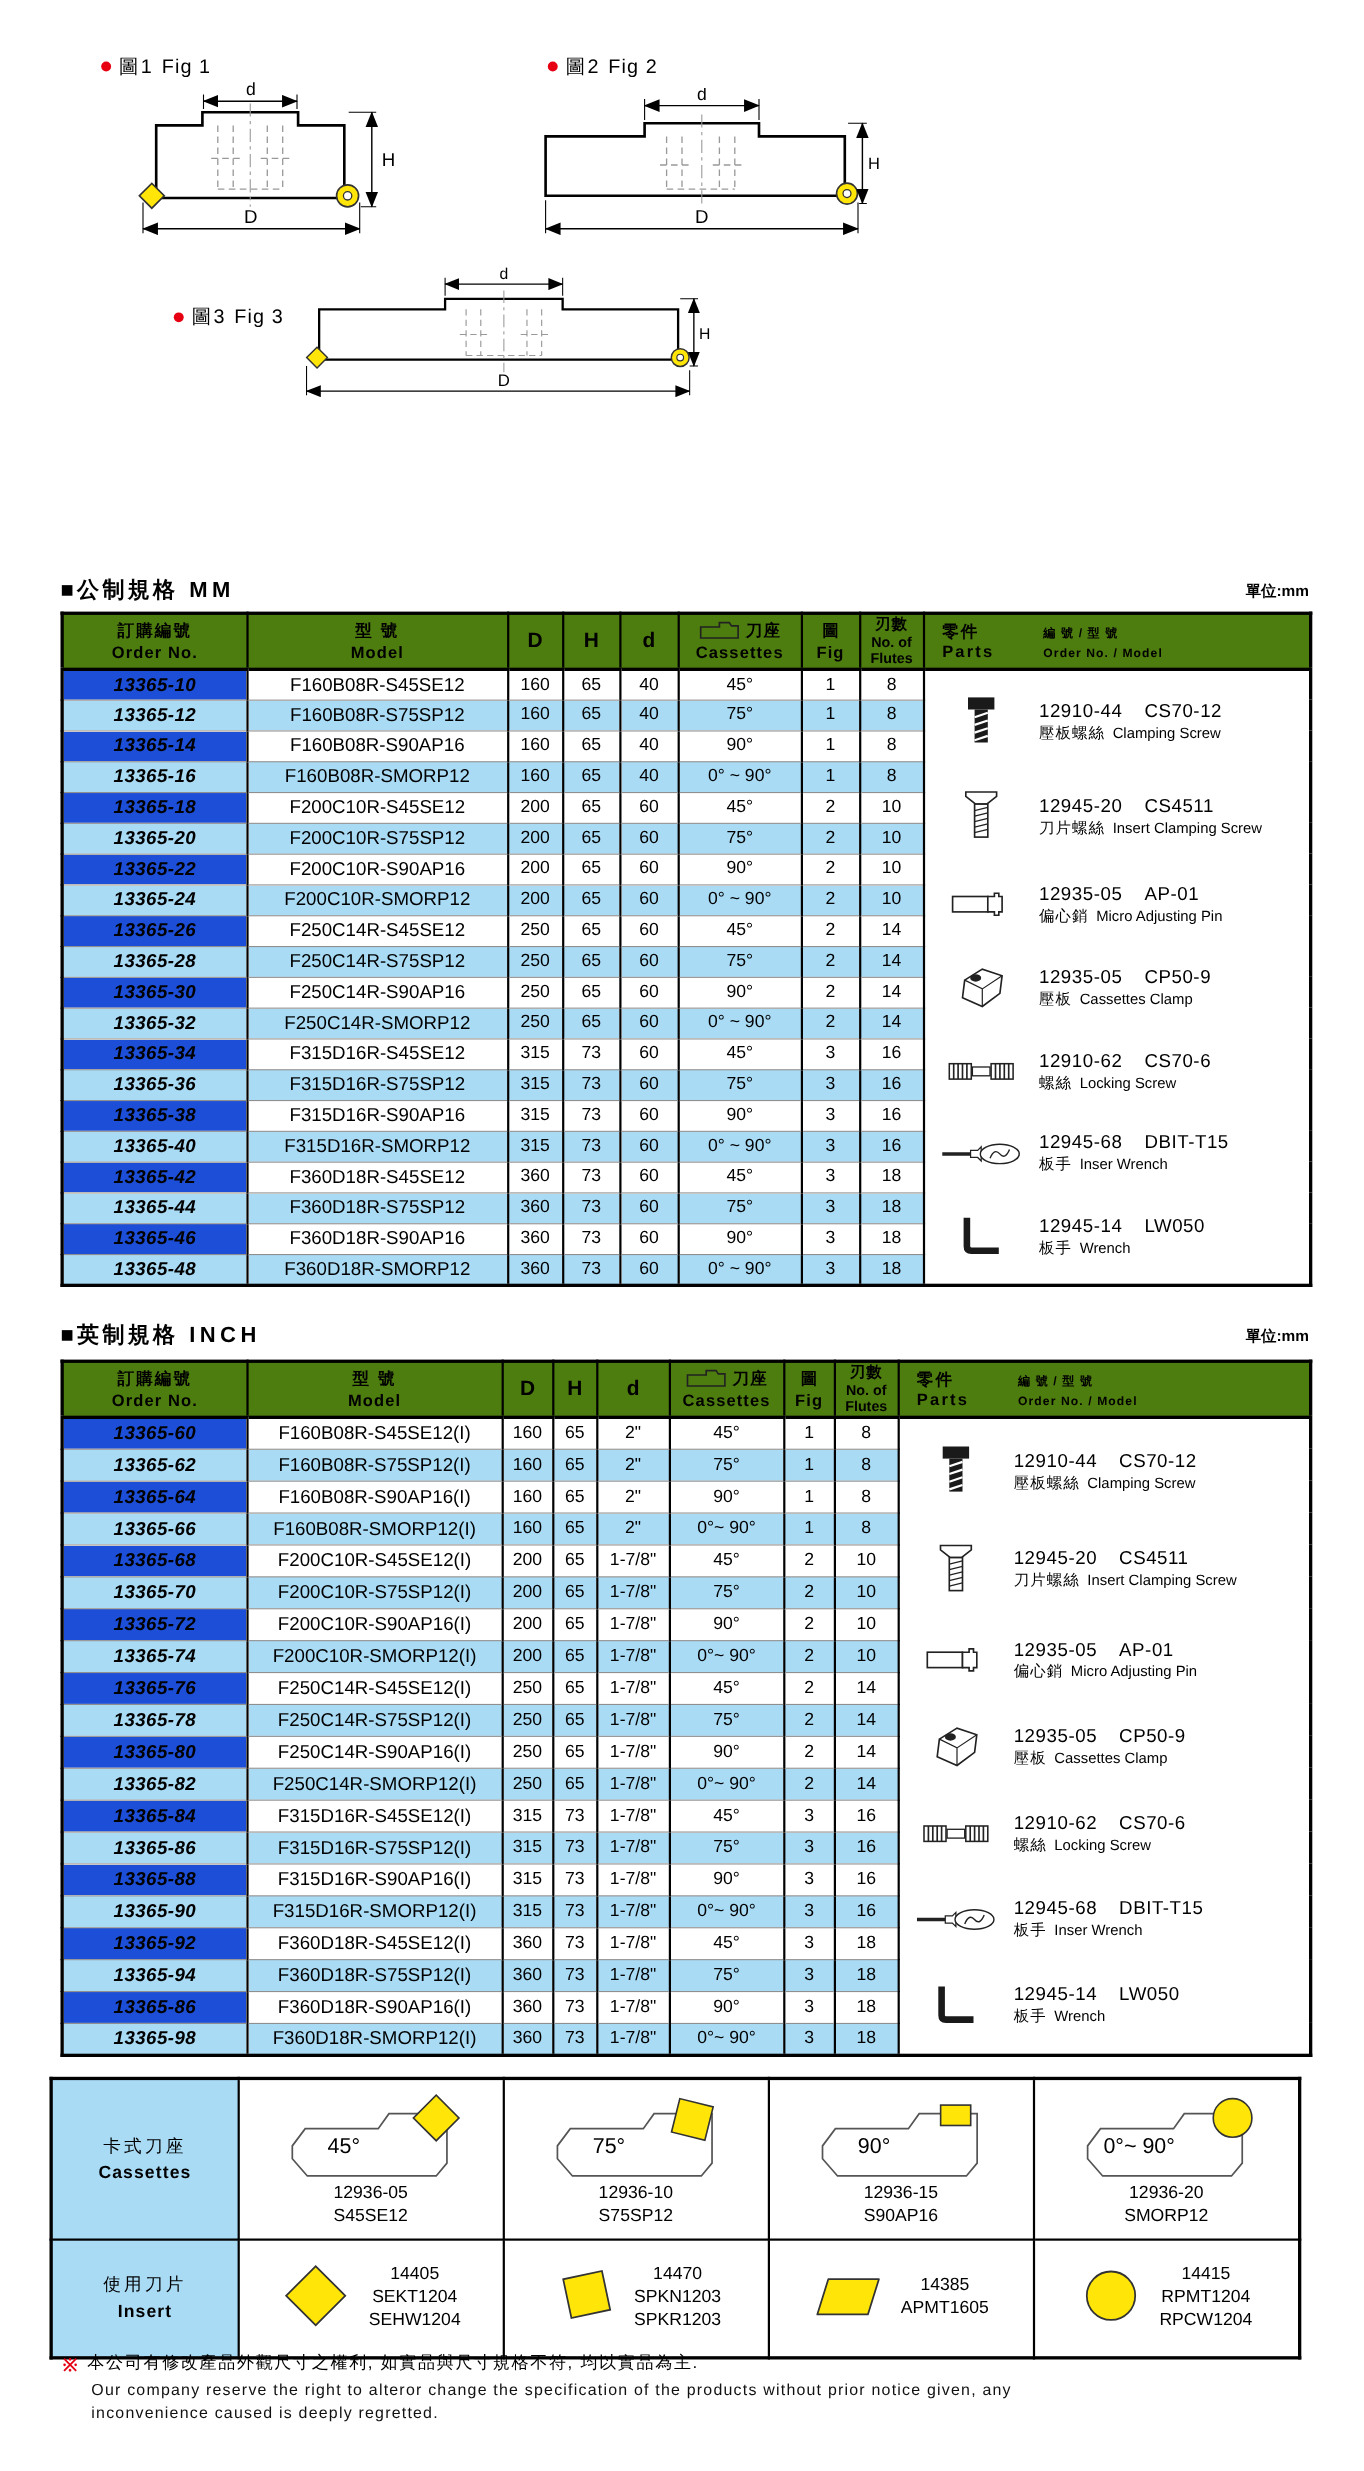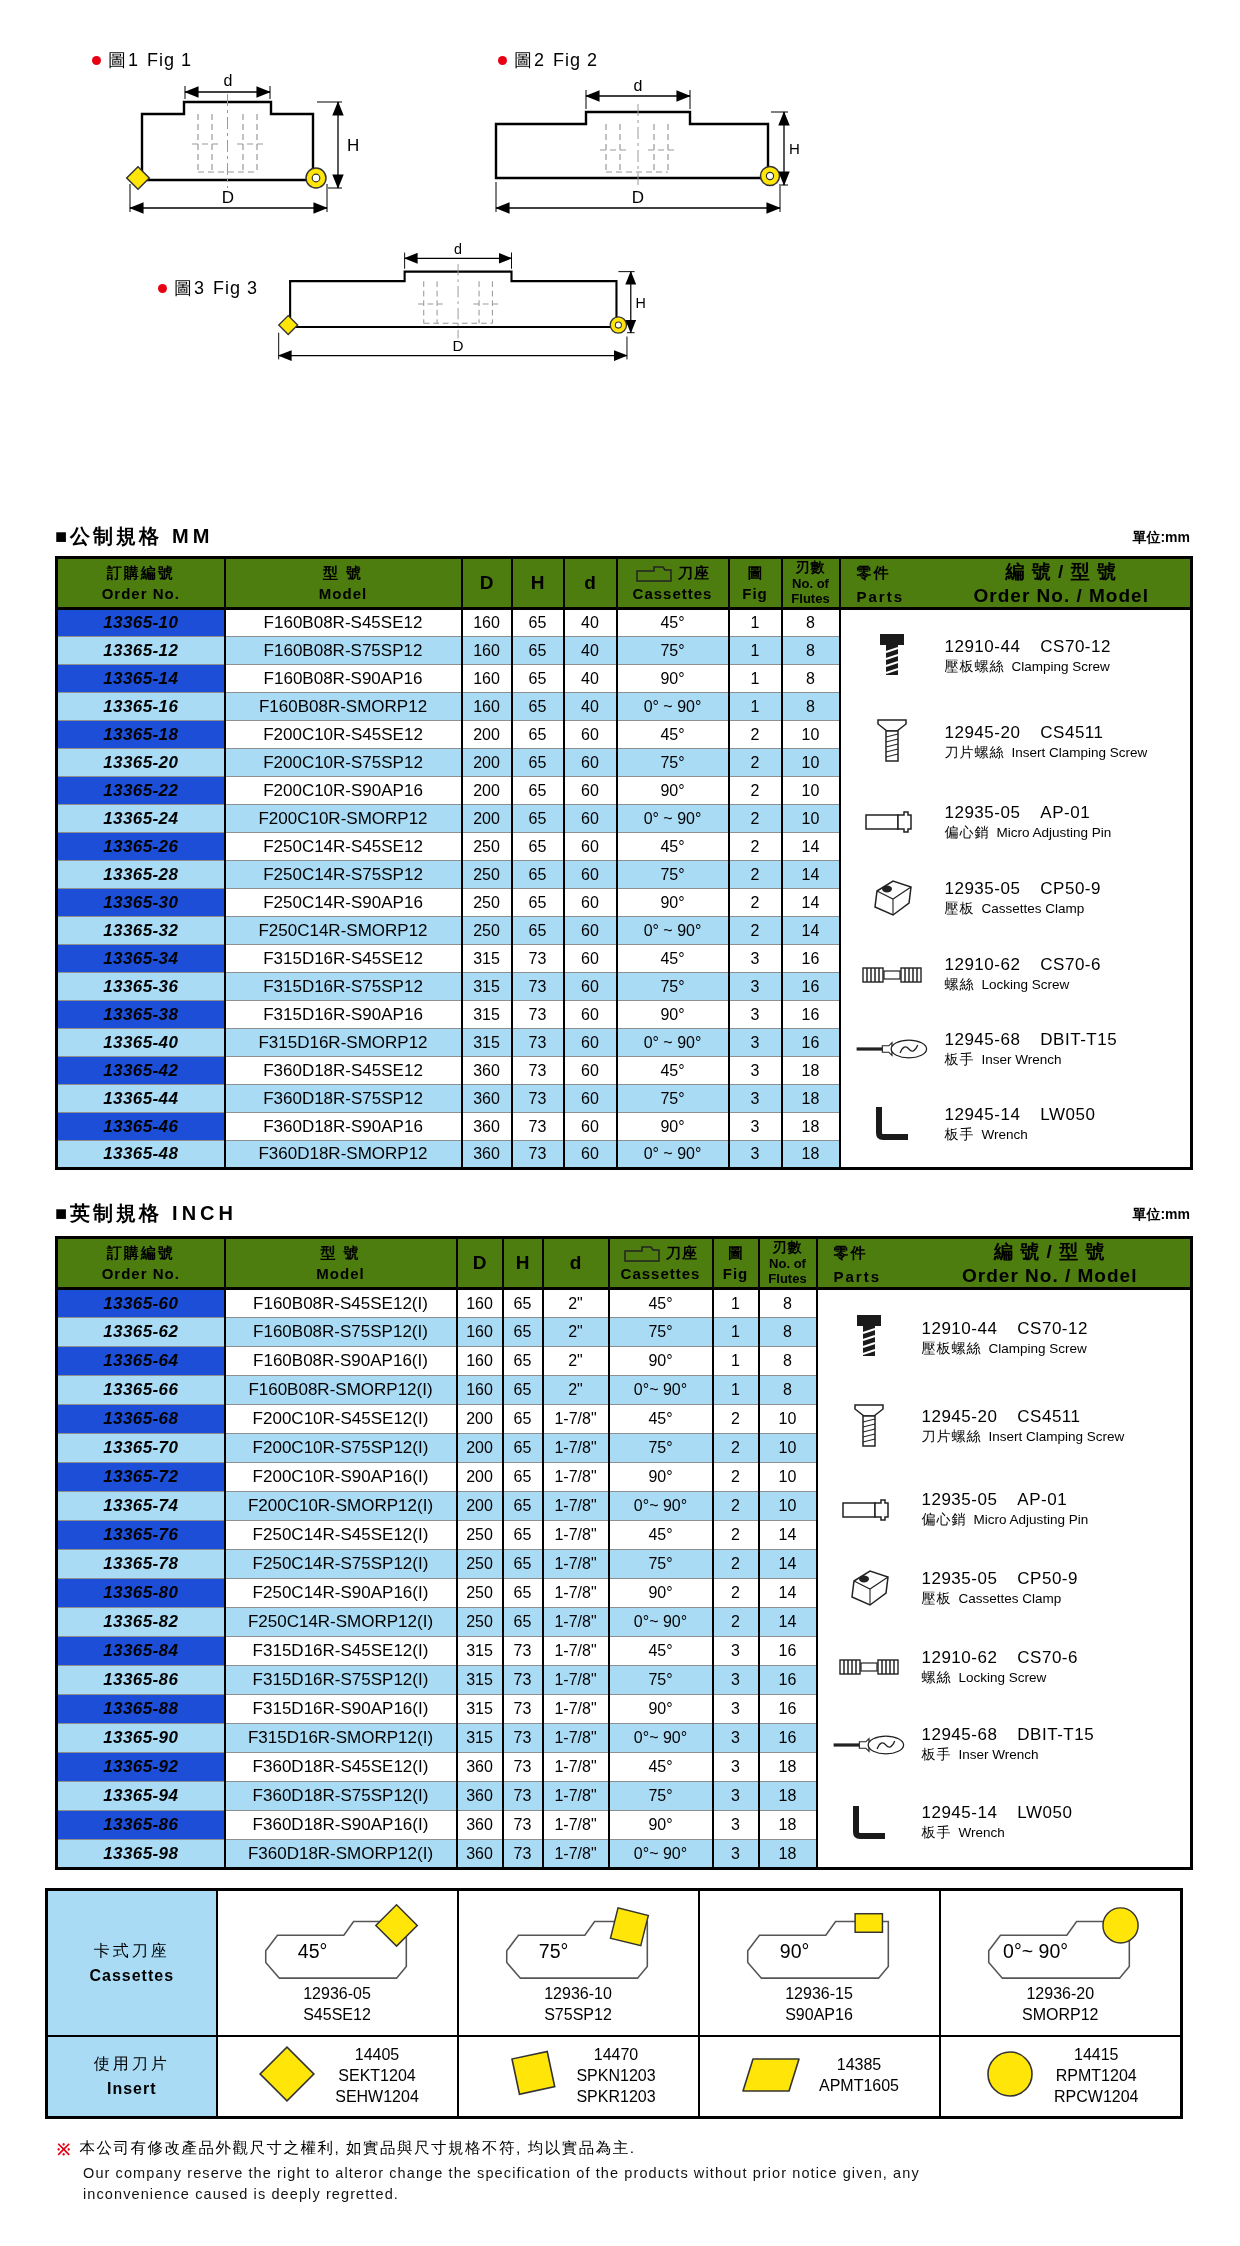--- a/index.html
+++ b/index.html
@@ -36,42 +36,42 @@
 td.parts-cell{background:#fff !important;vertical-align:top}
 .hz{display:block;font-size:15px;font-weight:bold;letter-spacing:2px}
 .he{display:block;font-size:15px;font-weight:bold;letter-spacing:1px;margin-top:2px}
 .h-dim{font-size:19px;font-weight:bold}
 .h-flutes .hz{font-size:14px;letter-spacing:1px}
 .he2{display:block;font-size:13px;font-weight:bold;line-height:1.15}
 .cass-head-line{display:flex;align-items:center;justify-content:center;gap:5px;
   font-size:15px;font-weight:bold;letter-spacing:1px}
 .ph-line{display:flex;margin:0 16px;font-weight:bold;align-items:baseline}
 .ph-a{font-size:15px;letter-spacing:2px;width:92px;text-align:left}
-.ph-b{font-size:19px;letter-spacing:1px;flex:1;text-align:center}
+.ph-b{font-size:11px;letter-spacing:1px;flex:1;text-align:left}
 .parts-list{display:flex;flex-direction:column;justify-content:space-around;
   padding:4px 4px 4px 14px}
 .metric .parts-list{height:556px}
 .inch .parts-list{height:576px}
 .part-item{display:flex;align-items:center;gap:16px}
 .part-icon{width:74px;display:flex;justify-content:center;flex:none}
 .part-text{text-align:left}
 .pc-line{font-size:17px;letter-spacing:.5px;display:block}
 .pc-model{margin-left:20px}
 .pn-line{font-size:13.5px;margin-top:1px;display:block}
 .pn-zh{font-size:14px;margin-right:7px;letter-spacing:1px}
 
 
 table.bottom{position:absolute;left:45px;top:1888px;width:1135px;border-collapse:collapse;
   table-layout:fixed;background:#fff;border:3px solid #000}
 .bottom td{border:2px solid #000;text-align:center;vertical-align:middle;padding:0}
 .bottom td.bhead{background:#A9DBF5}
 .bhead .zh{display:block;font-size:16px;letter-spacing:3px}
 .bhead .en{display:block;font-size:16px;font-weight:bold;letter-spacing:1px;margin-top:5px}
 tr.cass-tr{height:146px}
-tr.ins-tr{height:82px}
+tr.ins-tr{height:108px}
 .cass-fig{display:flex;justify-content:center;margin-top:2px}
 .cc-line{display:block;font-size:16px;line-height:1.3}
 .ins-flex{display:flex;align-items:center;justify-content:center;gap:16px}
 .ins-codes{display:flex;flex-direction:column;text-align:center}
 
 
 .footnote{position:absolute;left:57px;top:2138px;width:1150px;text-align:left}
 .fn-line1{display:flex;gap:9px;align-items:flex-start}
 .fn-marker{color:#E60012;font-size:16px;font-weight:bold}
 .fn-zh{font-size:15.5px;letter-spacing:1.5px}

